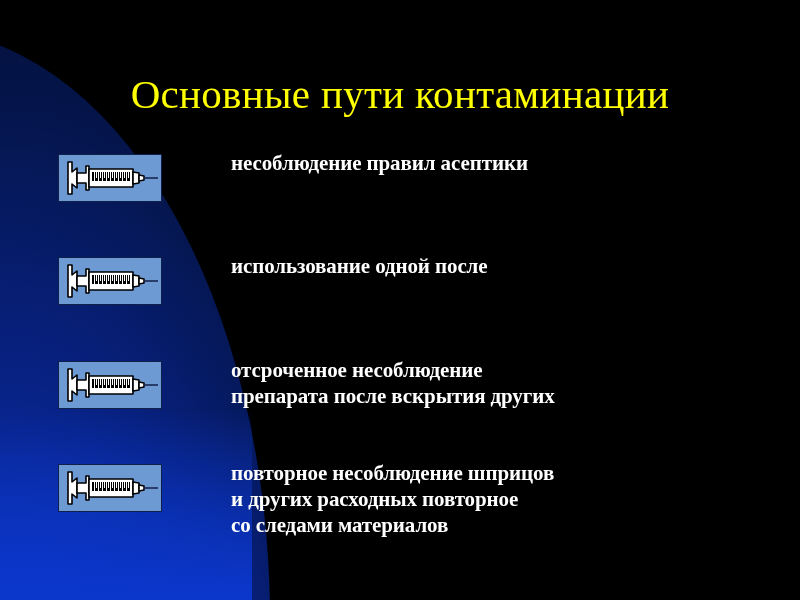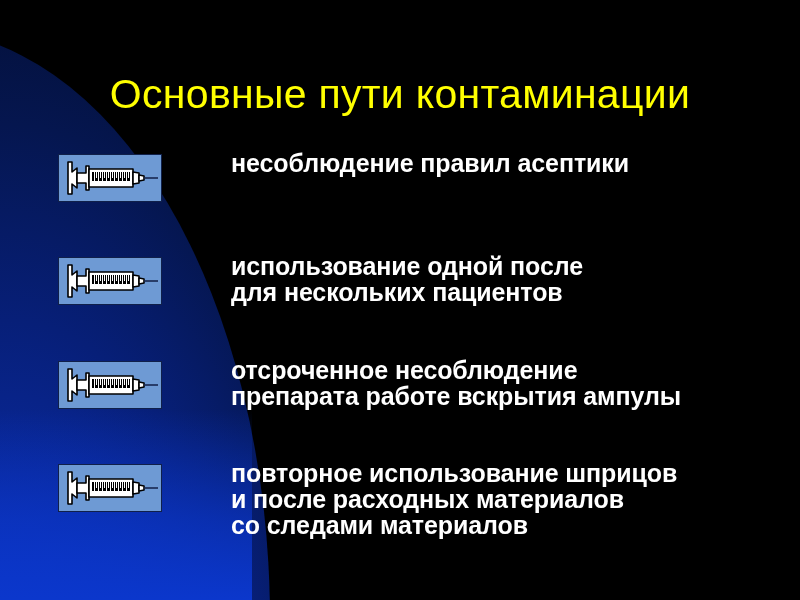--- a/index.html
+++ b/index.html
@@ -6,21 +6,21 @@
     margin: 0;
     padding: 0;
     background: #000;
   }
   #slide {
     position: relative;
     width: 800px;
     height: 600px;
     background: #000000;
     overflow: hidden;
-    font-family: Liberation Sans, sans-serif;
+    font-family: Liberation Serif, serif;
   }
 
   
   .bg-base {
     position: absolute;
     inset: 0;
     background: #000000;
   }
   .bg-ellipse {
     position: absolute;
@@ -98,21 +98,21 @@
     width: 102px;
     height: 46px;
   }
 
   .row-text {
     position: absolute;
     left: 231px;
     top: 0;
     width: 560px;
     color: #ffffff;
-    font-size: 25px;
+    font-size: 21px;
     font-weight: bold;
     line-height: 26px;
     letter-spacing: -0.1px;
     white-space: nowrap;
   }
   .row-text .line { display: block; }
 </style>
 </head>
 <body>
 
@@ -194,21 +194,20 @@
             <line x1="63" y1="17" x2="63" y2="26"></line>
             <line x1="65" y1="17" x2="65" y2="23"></line>
             <line x1="67" y1="17" x2="67" y2="26"></line>
             <line x1="69" y1="17" x2="69" y2="23"></line>
           </g>
           <line x1="85" y1="23" x2="99" y2="23" stroke="#17264f" stroke-width="1.6"></line>
         </svg>
       </div>
       <div class="row-text">
         <span class="line">использование одной после</span>
-        <span class="line">для нескольких пациентов</span>
       </div>
     </div>
 
     <div class="row row-3">
       <div class="icon-box">
         <svg viewBox="0 0 102 46" xmlns="http://www.w3.org/2000/svg">
           <g fill="#ffffff" stroke="#000000" stroke-width="1.6" stroke-linejoin="round">
             <path d="M9 7 L13 7 L13 17 L18 13 L18 33 L13 29 L13 39 L9 39 Z"></path>
             <path d="M18 18 L27 18 L27 11 L30 11 L30 35 L27 35 L27 28 L18 28 Z"></path>
             <path d="M30 14 L74 14 L74 32 L30 32 Z"></path>
@@ -234,21 +233,21 @@
             <line x1="63" y1="17" x2="63" y2="26"></line>
             <line x1="65" y1="17" x2="65" y2="23"></line>
             <line x1="67" y1="17" x2="67" y2="26"></line>
             <line x1="69" y1="17" x2="69" y2="23"></line>
           </g>
           <line x1="85" y1="23" x2="99" y2="23" stroke="#17264f" stroke-width="1.6"></line>
         </svg>
       </div>
       <div class="row-text">
         <span class="line">отсроченное несоблюдение</span>
-        <span class="line">препарата работе вскрытия ампулы</span>
+        <span class="line">препарата после вскрытия других</span>
       </div>
     </div>
 
     <div class="row row-4">
       <div class="icon-box">
         <svg viewBox="0 0 102 46" xmlns="http://www.w3.org/2000/svg">
           <g fill="#ffffff" stroke="#000000" stroke-width="1.6" stroke-linejoin="round">
             <path d="M9 7 L13 7 L13 17 L18 13 L18 33 L13 29 L13 39 L9 39 Z"></path>
             <path d="M18 18 L27 18 L27 11 L30 11 L30 35 L27 35 L27 28 L18 28 Z"></path>
             <path d="M30 14 L74 14 L74 32 L30 32 Z"></path>
@@ -273,20 +272,20 @@
             <line x1="61" y1="17" x2="61" y2="23"></line>
             <line x1="63" y1="17" x2="63" y2="26"></line>
             <line x1="65" y1="17" x2="65" y2="23"></line>
             <line x1="67" y1="17" x2="67" y2="26"></line>
             <line x1="69" y1="17" x2="69" y2="23"></line>
           </g>
           <line x1="85" y1="23" x2="99" y2="23" stroke="#17264f" stroke-width="1.6"></line>
         </svg>
       </div>
       <div class="row-text">
-        <span class="line">повторное использование шприцов</span>
-        <span class="line">и после расходных материалов</span>
+        <span class="line">повторное несоблюдение шприцов</span>
+        <span class="line">и других расходных повторное</span>
         <span class="line">со следами материалов</span>
       </div>
     </div>
 
   </div>
 </div>
 
 </body></html>

